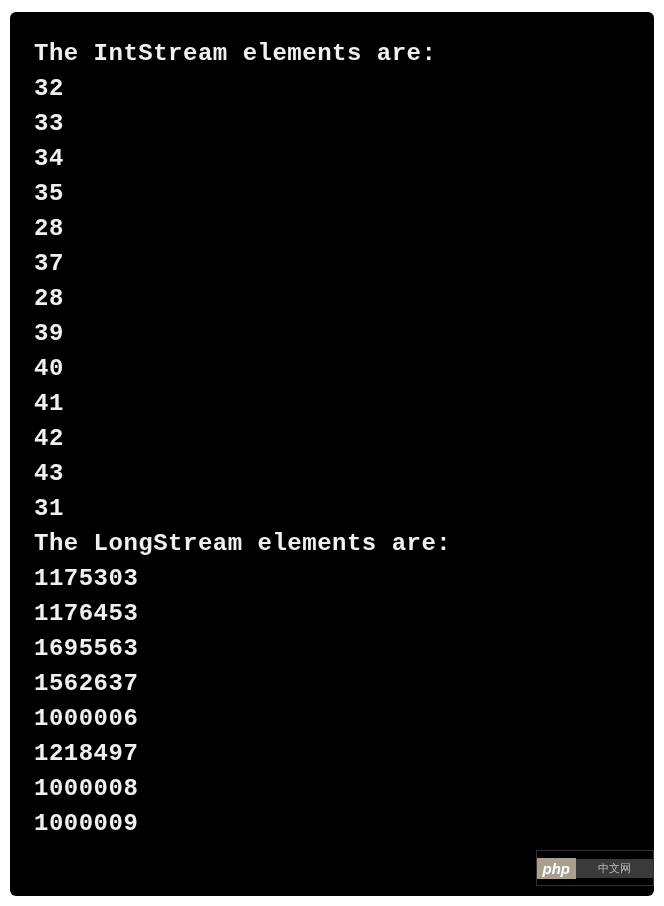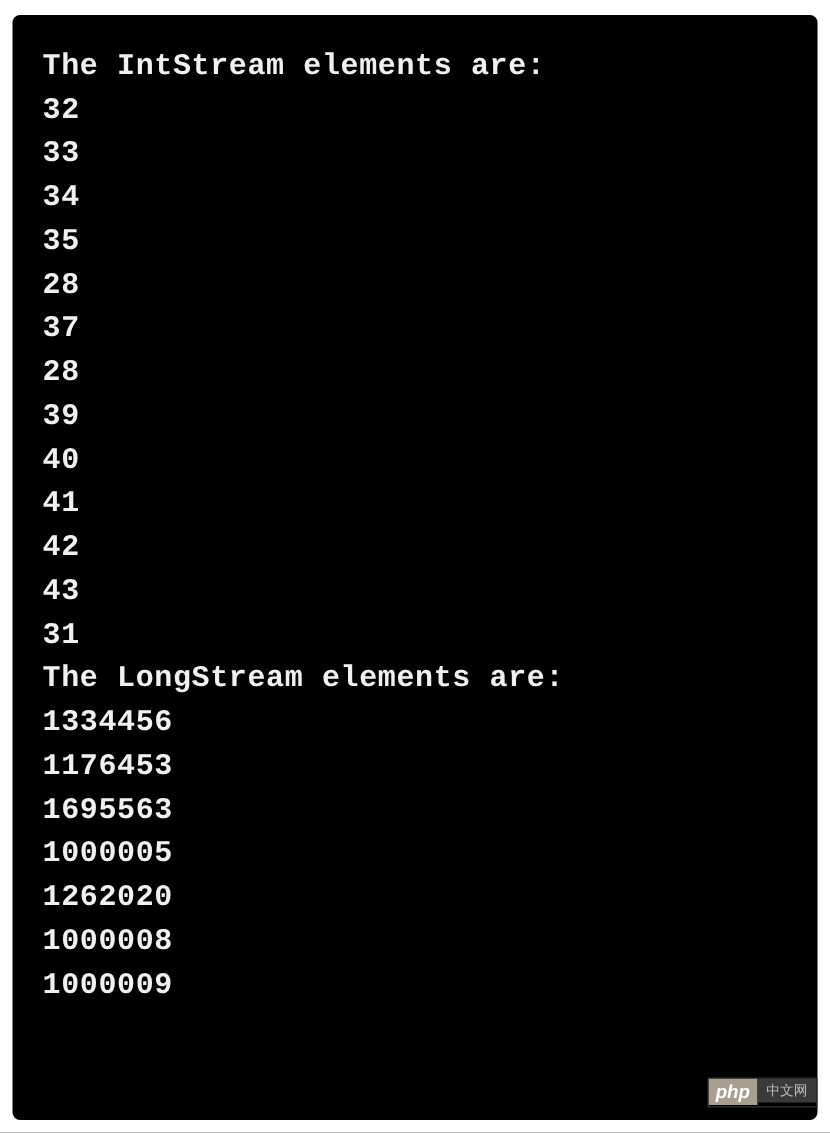--- a/index.html
+++ b/index.html
@@ -30,42 +30,42 @@
       letter-spacing: 0.5px;
       overflow: hidden;
     }
     .line {
       white-space: pre;
     }
     .watermark {
       position: absolute;
       right: 10px;
       bottom: 20px;
-      height: 24px;
+      height: 36px;
       display: flex;
-      align-items: flex-start;
+      align-items: center;
       font-family: Arial, sans-serif;
       border: 1px solid #333;
       margin-left: 24px;
     }
     .watermark .left {
       background: #a89f91;
       color: #ffffff;
       font-style: italic;
       font-weight: bold;
       font-size: 15px;
       padding: 2px 6px;
       display: flex;
       align-items: center;
     }
     .watermark .right {
       background: #3a3a3a;
       color: #bbbbbb;
       font-size: 11px;
-      padding: 2px 7px;
+      padding: 2px 22px;
       display: flex;
       align-items: center;
     }
   </style>
 </head>
 <body>
 
 <div class="terminal">
   <div class="line">The IntStream elements are:</div>
   <div class="line">32</div>
@@ -75,25 +75,26 @@
   <div class="line">28</div>
   <div class="line">37</div>
   <div class="line">28</div>
   <div class="line">39</div>
   <div class="line">40</div>
   <div class="line">41</div>
   <div class="line">42</div>
   <div class="line">43</div>
   <div class="line">31</div>
   <div class="line">The LongStream elements are:</div>
-  <div class="line">1334456</div>
+  <div class="line">1175303</div>
   <div class="line">1176453</div>
   <div class="line">1695563</div>
-  <div class="line">1000005</div>
-  <div class="line">1262020</div>
+  <div class="line">1562637</div>
+  <div class="line">1000006</div>
+  <div class="line">1218497</div>
   <div class="line">1000008</div>
   <div class="line">1000009</div>
 </div>
 
 <div class="watermark">
   <div class="left">php</div>
   <div class="right">中文网</div>
 </div>
 
 </body></html>

